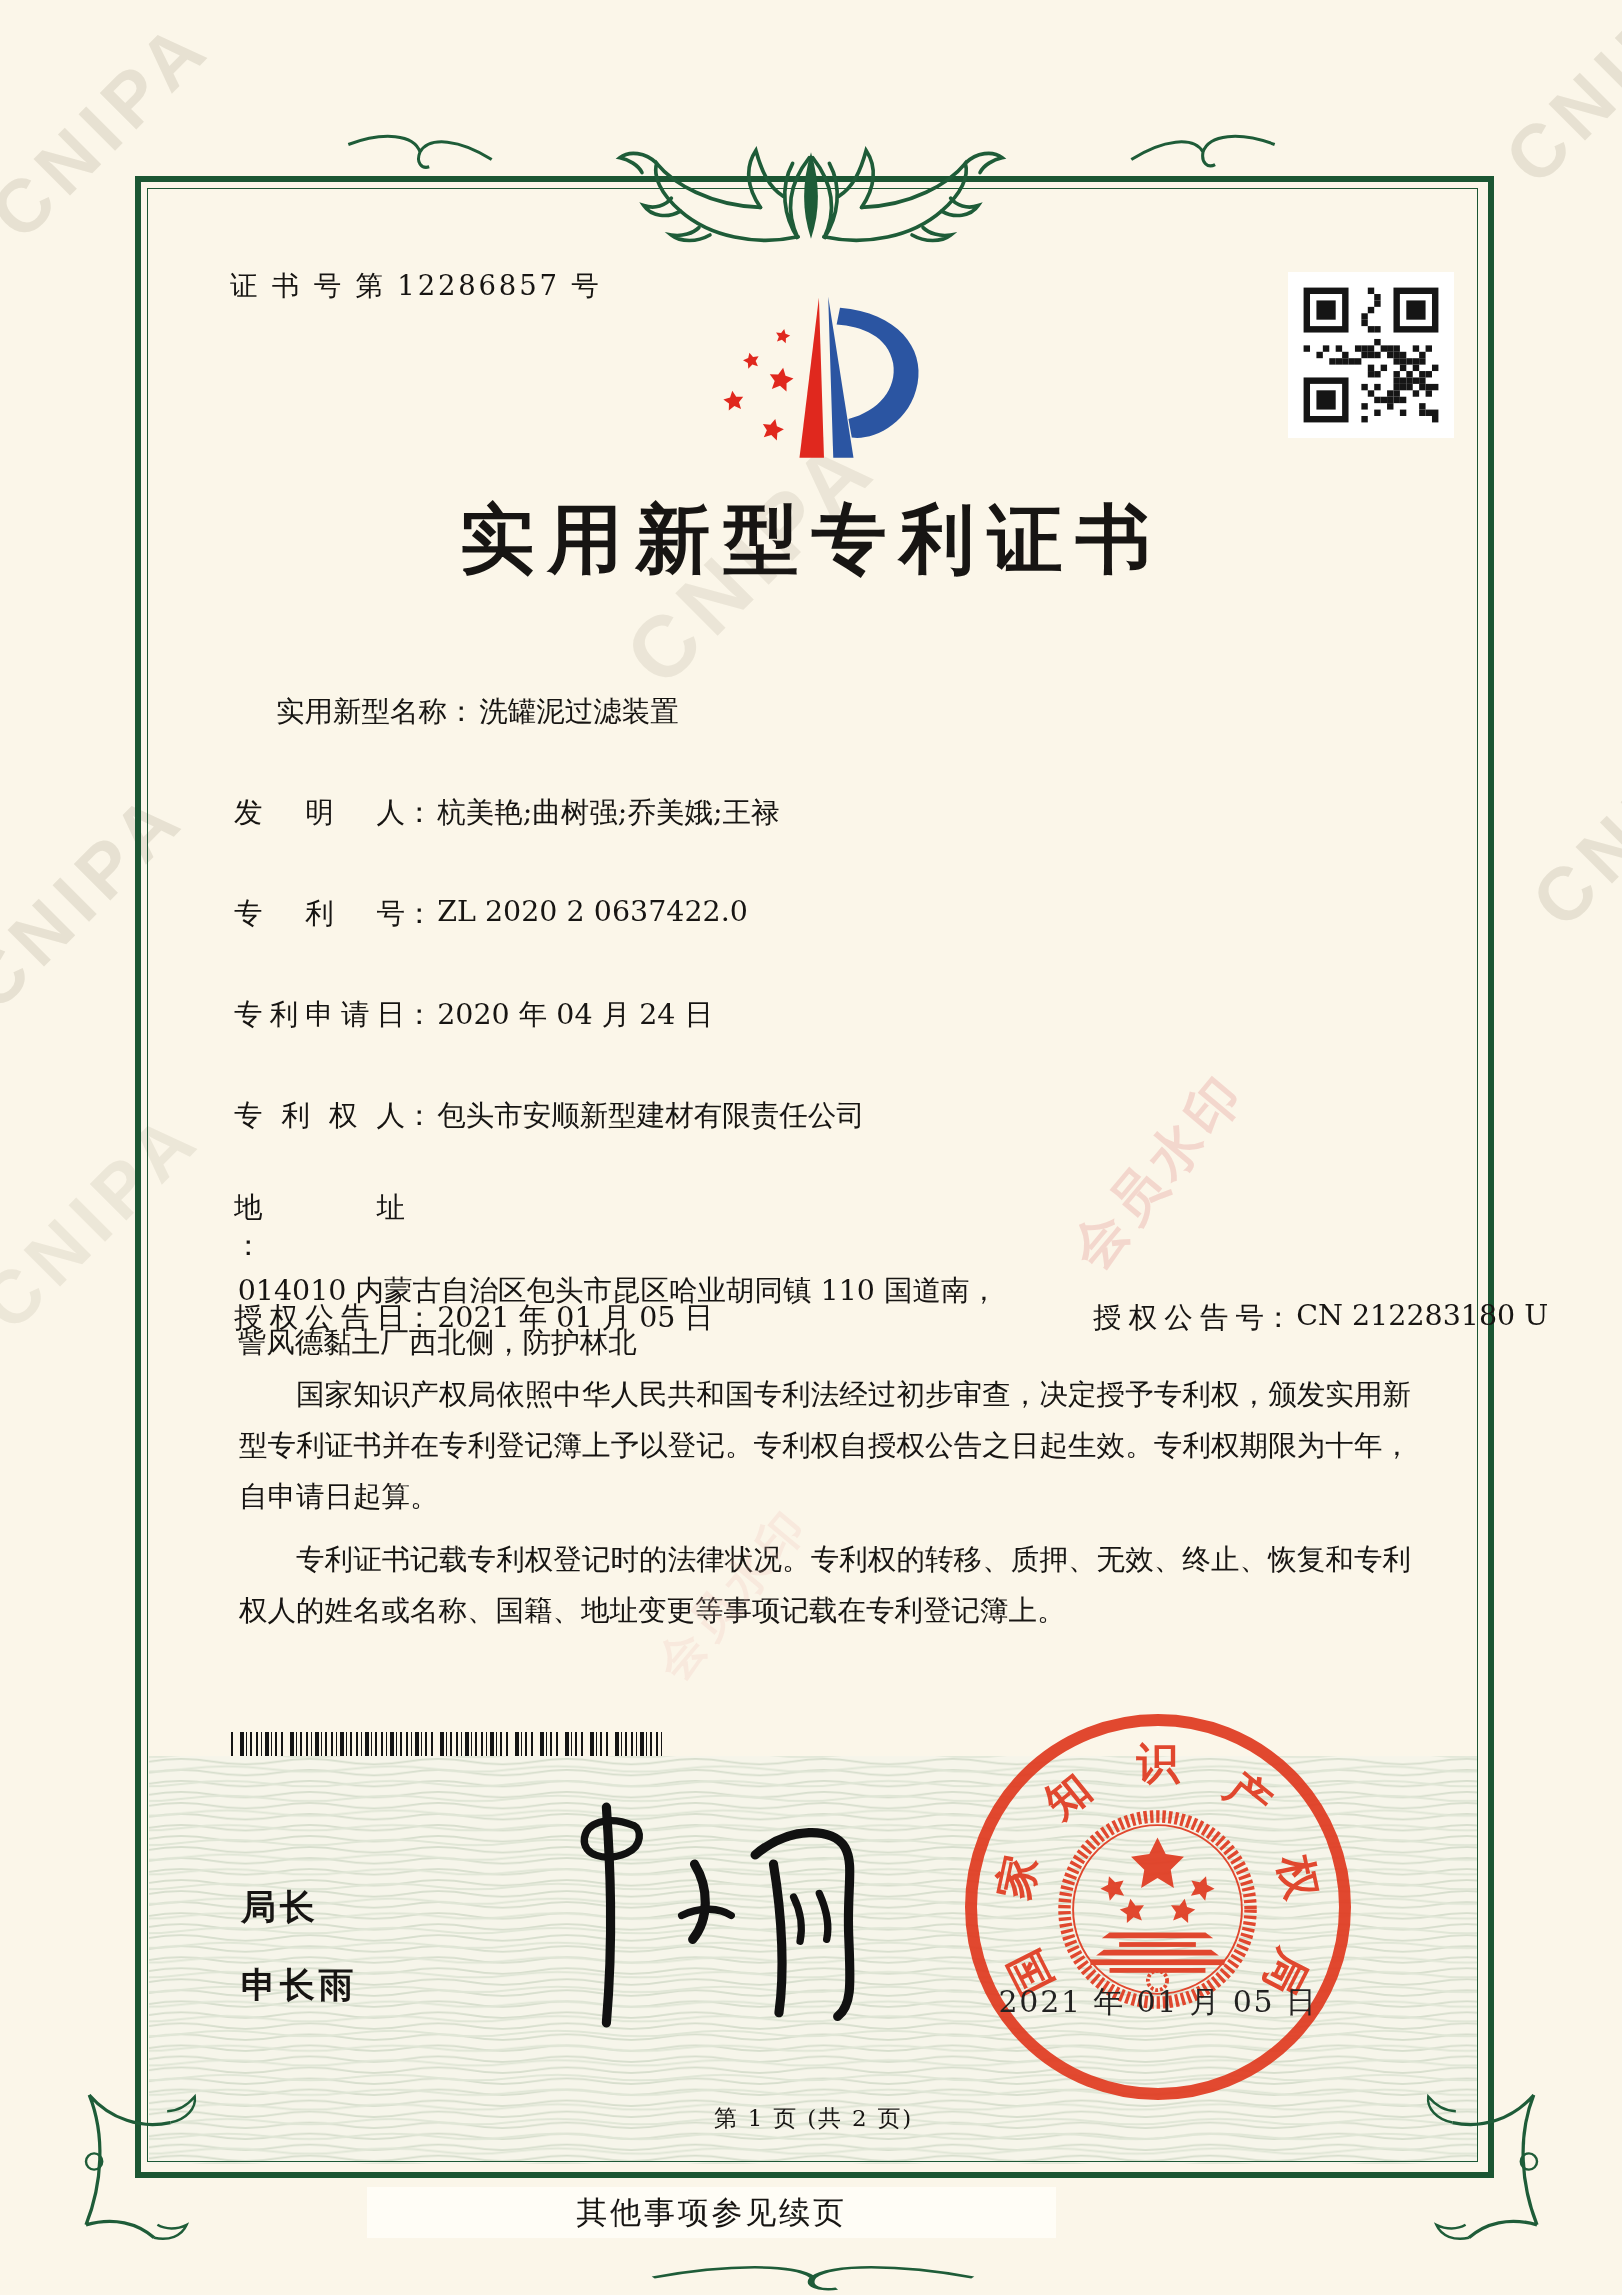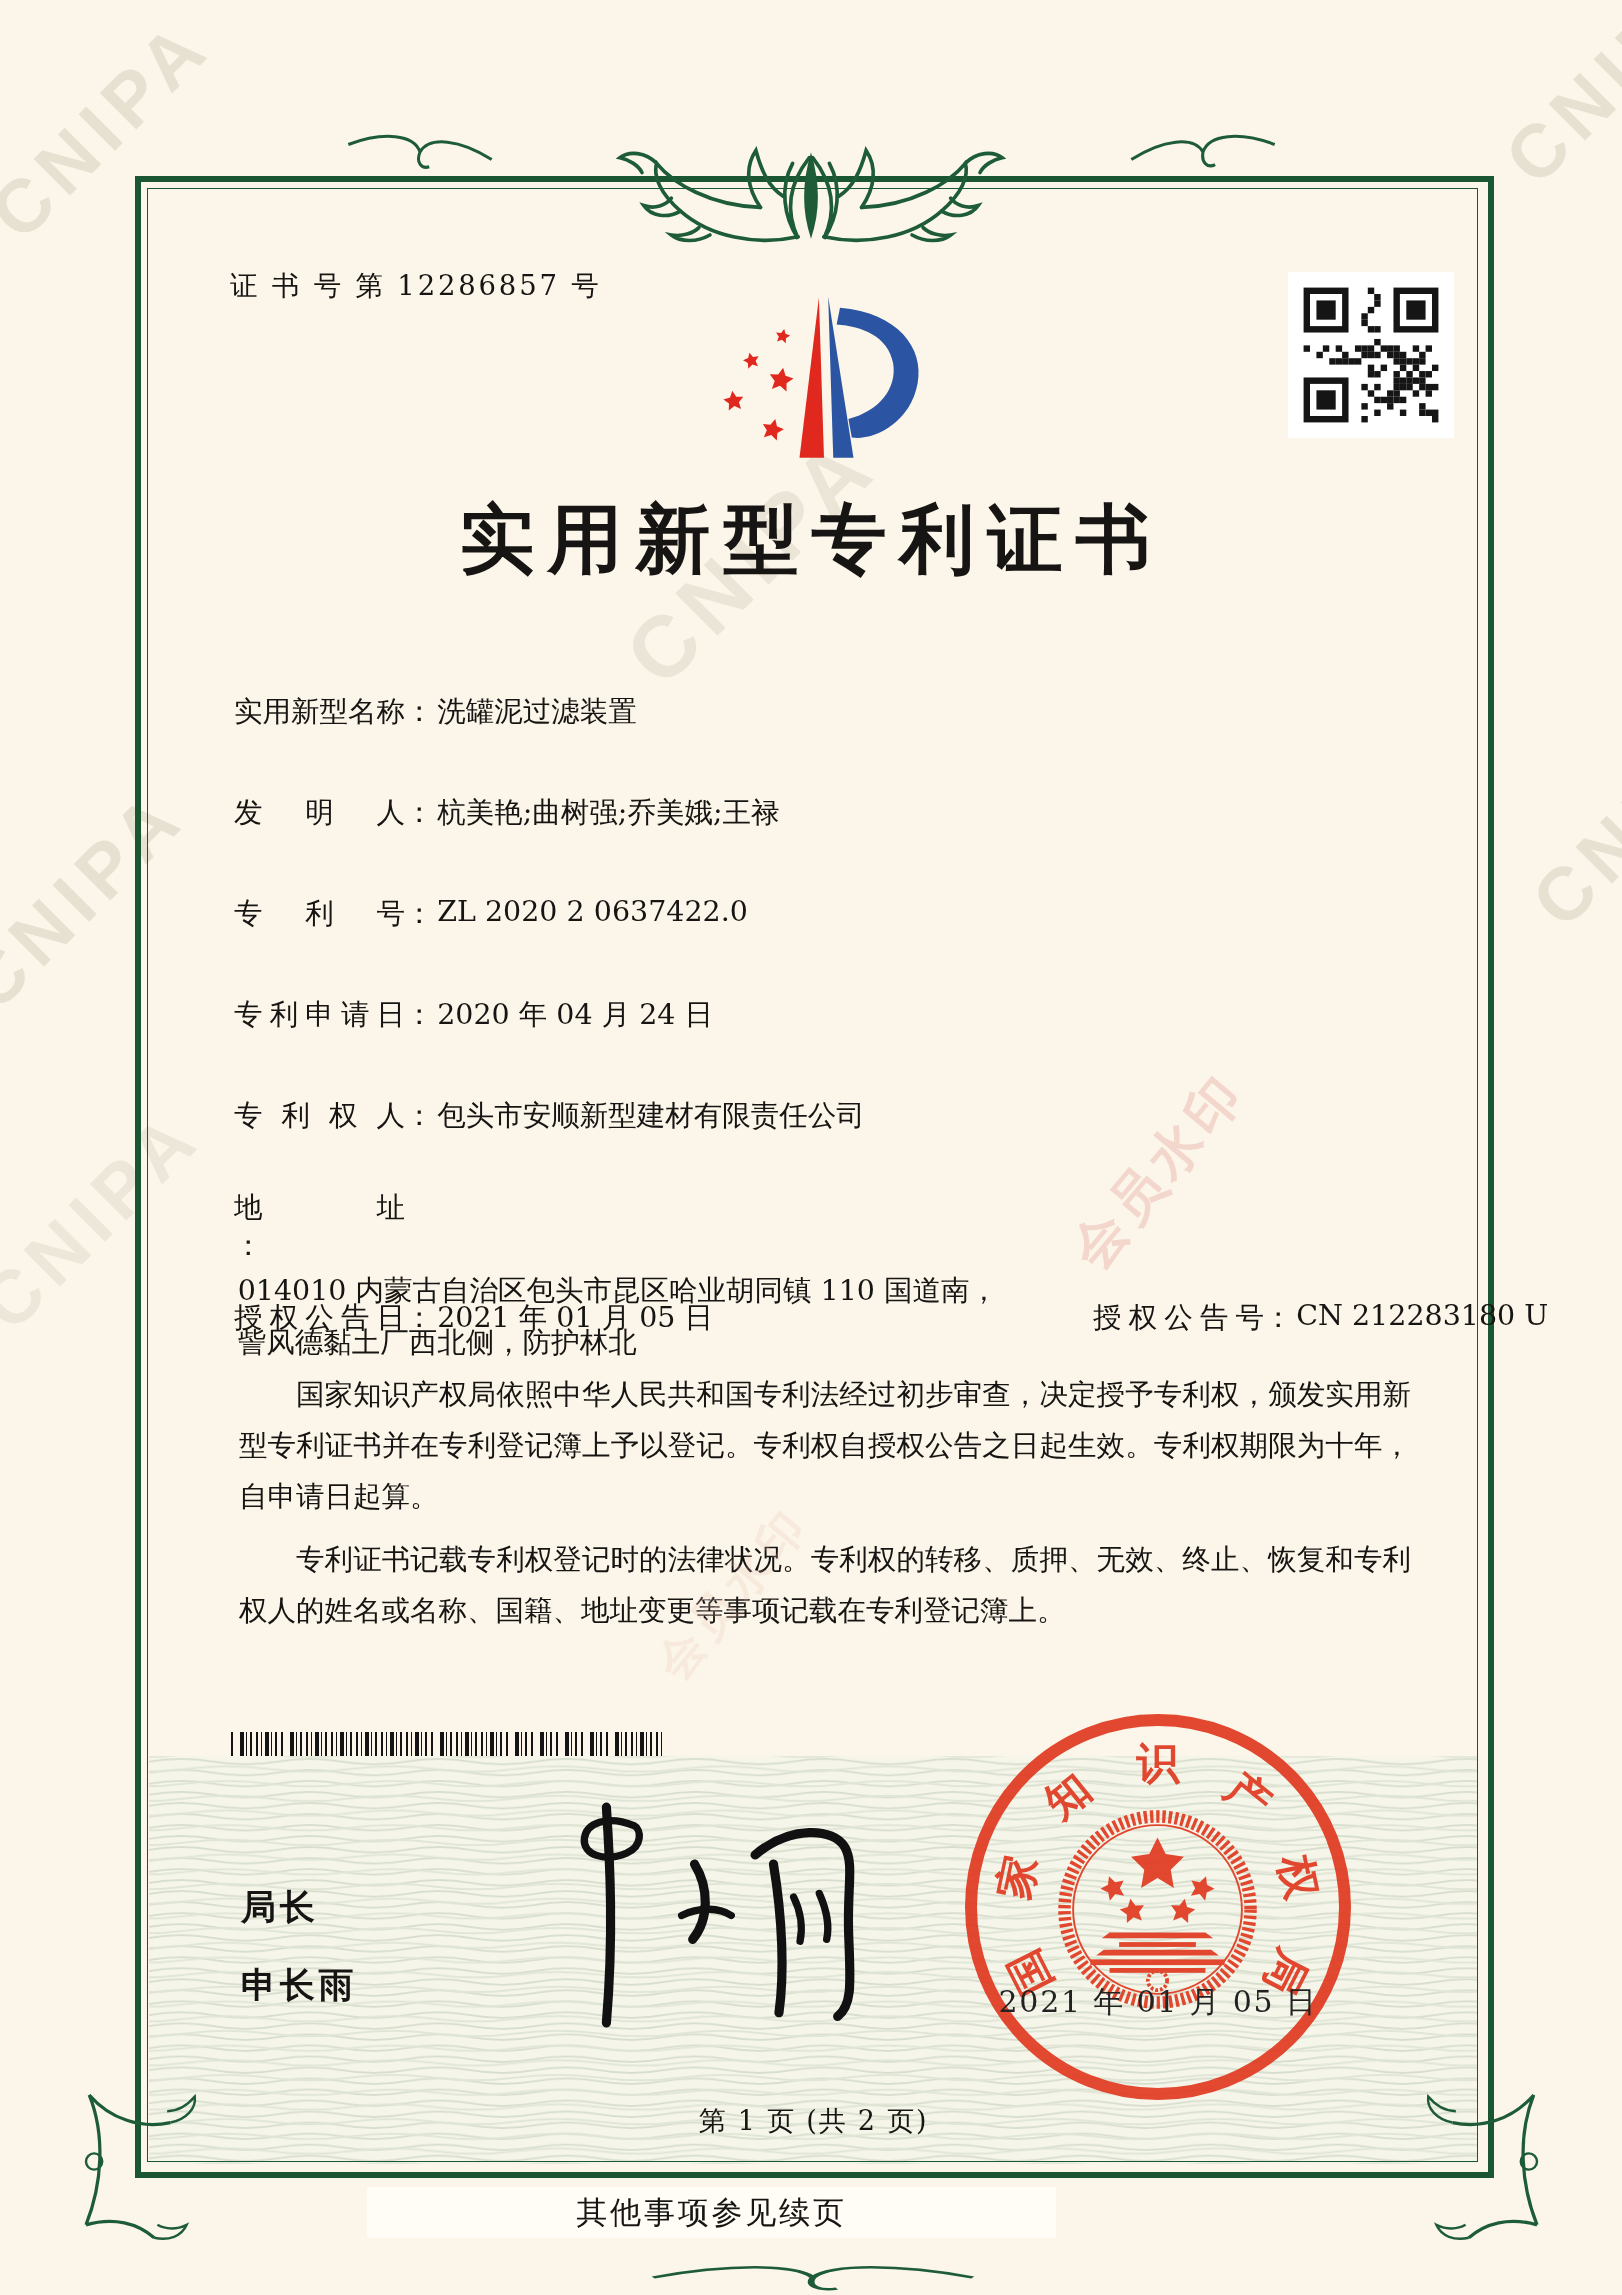--- a/index.html
+++ b/index.html
@@ -62,21 +62,21 @@
   .seal{position:absolute;left:965px;top:1714px;width:386px;height:386px;z-index:5;opacity:.93;}
   .seal-ring-border{position:absolute;inset:0;border:12px solid #e03b21;border-radius:50%;}
   .ring-char{position:absolute;left:50%;top:50%;width:48px;height:48px;margin:-24px 0 0 -24px;
       font-family:"DejaVu Serif","Liberation Serif",serif;font-weight:700;font-size:43px;
       color:#e03b21;text-align:center;line-height:48px;}
   .seal-emblem{position:absolute;left:50%;top:50%;width:211px;height:211px;margin:-103px 0 0 -106px;}
   .seal-date{position:absolute;left:0;top:268px;width:100%;text-align:center;
       font-size:30px;letter-spacing:1.8px;color:#131313;z-index:6;white-space:nowrap;}
   
   .page-info{position:absolute;left:149px;top:2103px;width:1329px;text-align:center;
-      font-size:27px;letter-spacing:1.8px;z-index:3;}
+      font-size:23px;letter-spacing:1.8px;z-index:3;}
   .cont-strip{position:absolute;left:367px;top:2187px;width:689px;height:51px;
       background:#fffdf6;z-index:3;text-align:center;}
   .cont-note{font-size:31px;line-height:51px;letter-spacing:2.8px;}
 </style>
 </head>
 <body>
 
 <div class="page">
 
   <svg width="0" height="0" style="position:absolute" aria-hidden="true">
@@ -237,21 +237,21 @@
         <rect x="122" y="24" width="35" height="35" fill="#ffffff"></rect>
         <rect x="129" y="31" width="21" height="21" fill="#151515"></rect>
         <rect x="17" y="115" width="49" height="49" fill="#151515"></rect>
         <rect x="24" y="122" width="35" height="35" fill="#ffffff"></rect>
         <rect x="31" y="129" width="21" height="21" fill="#151515"></rect>
       </g>
   </svg>
 
   <div class="title">实用新型专利证书</div>
 
-  <div class="field" style="top:693px;">
+  <div class="field" style="top:693px;margin-left:42px;">
     <span class="flabel">实用新型名称</span>
       <span>：</span>
     <span class="fvalue">洗罐泥过滤装置</span>
   </div>
   <div class="field" style="top:794px;">
     <span class="flabel">发明人</span>
       <span>：</span>
     <span class="fvalue">杭美艳;曲树强;乔美娥;王禄</span>
   </div>
   <div class="field" style="top:895px;">

